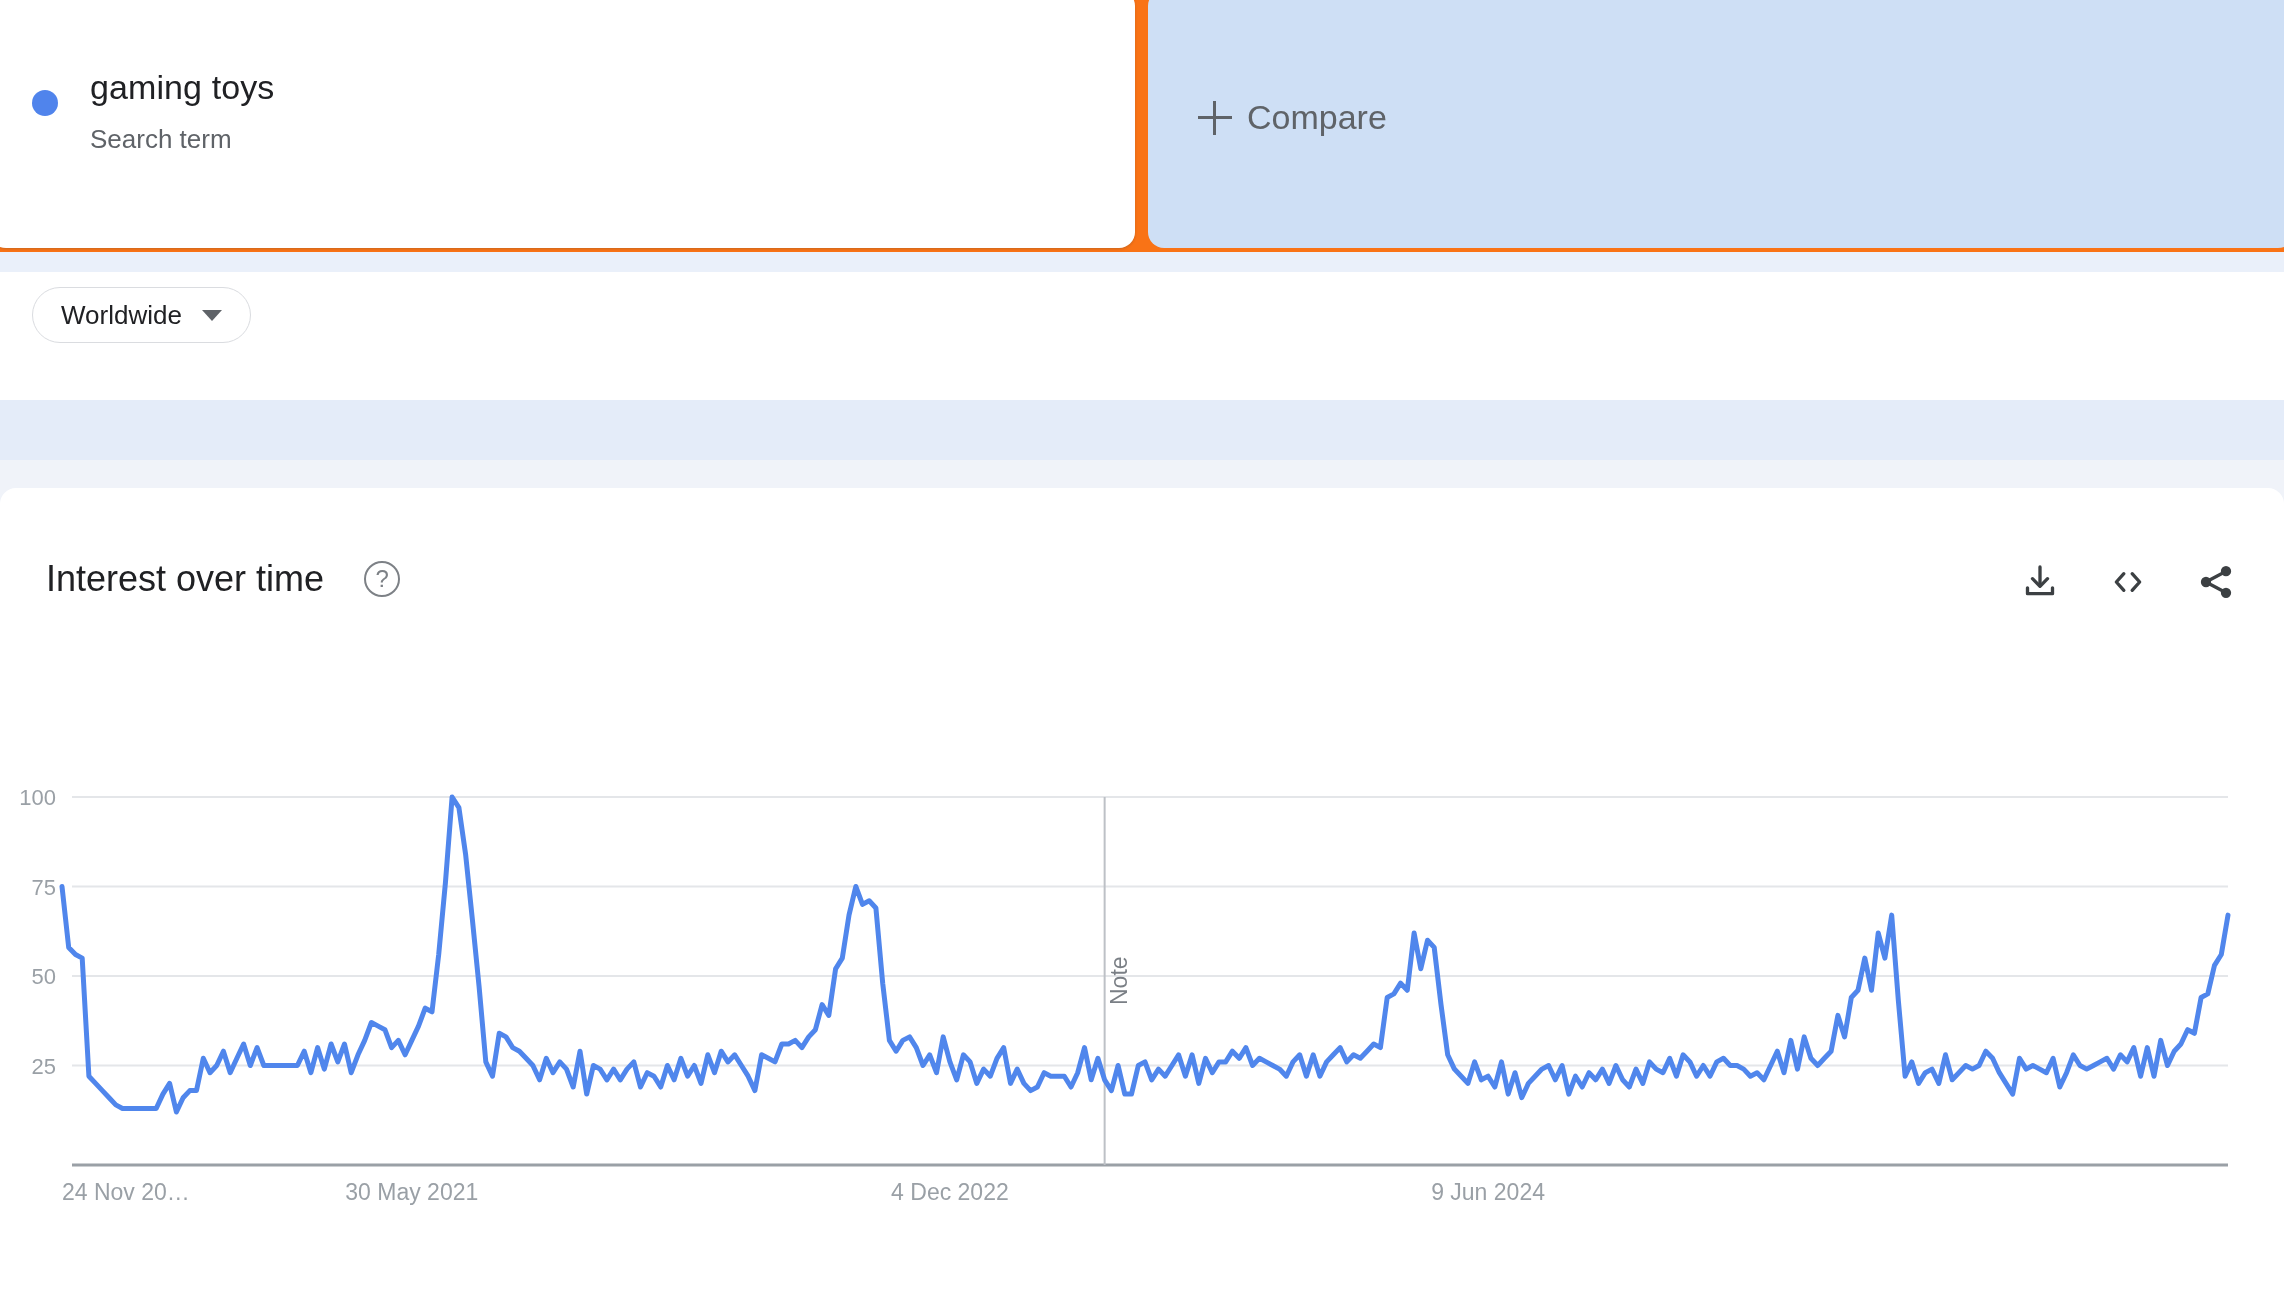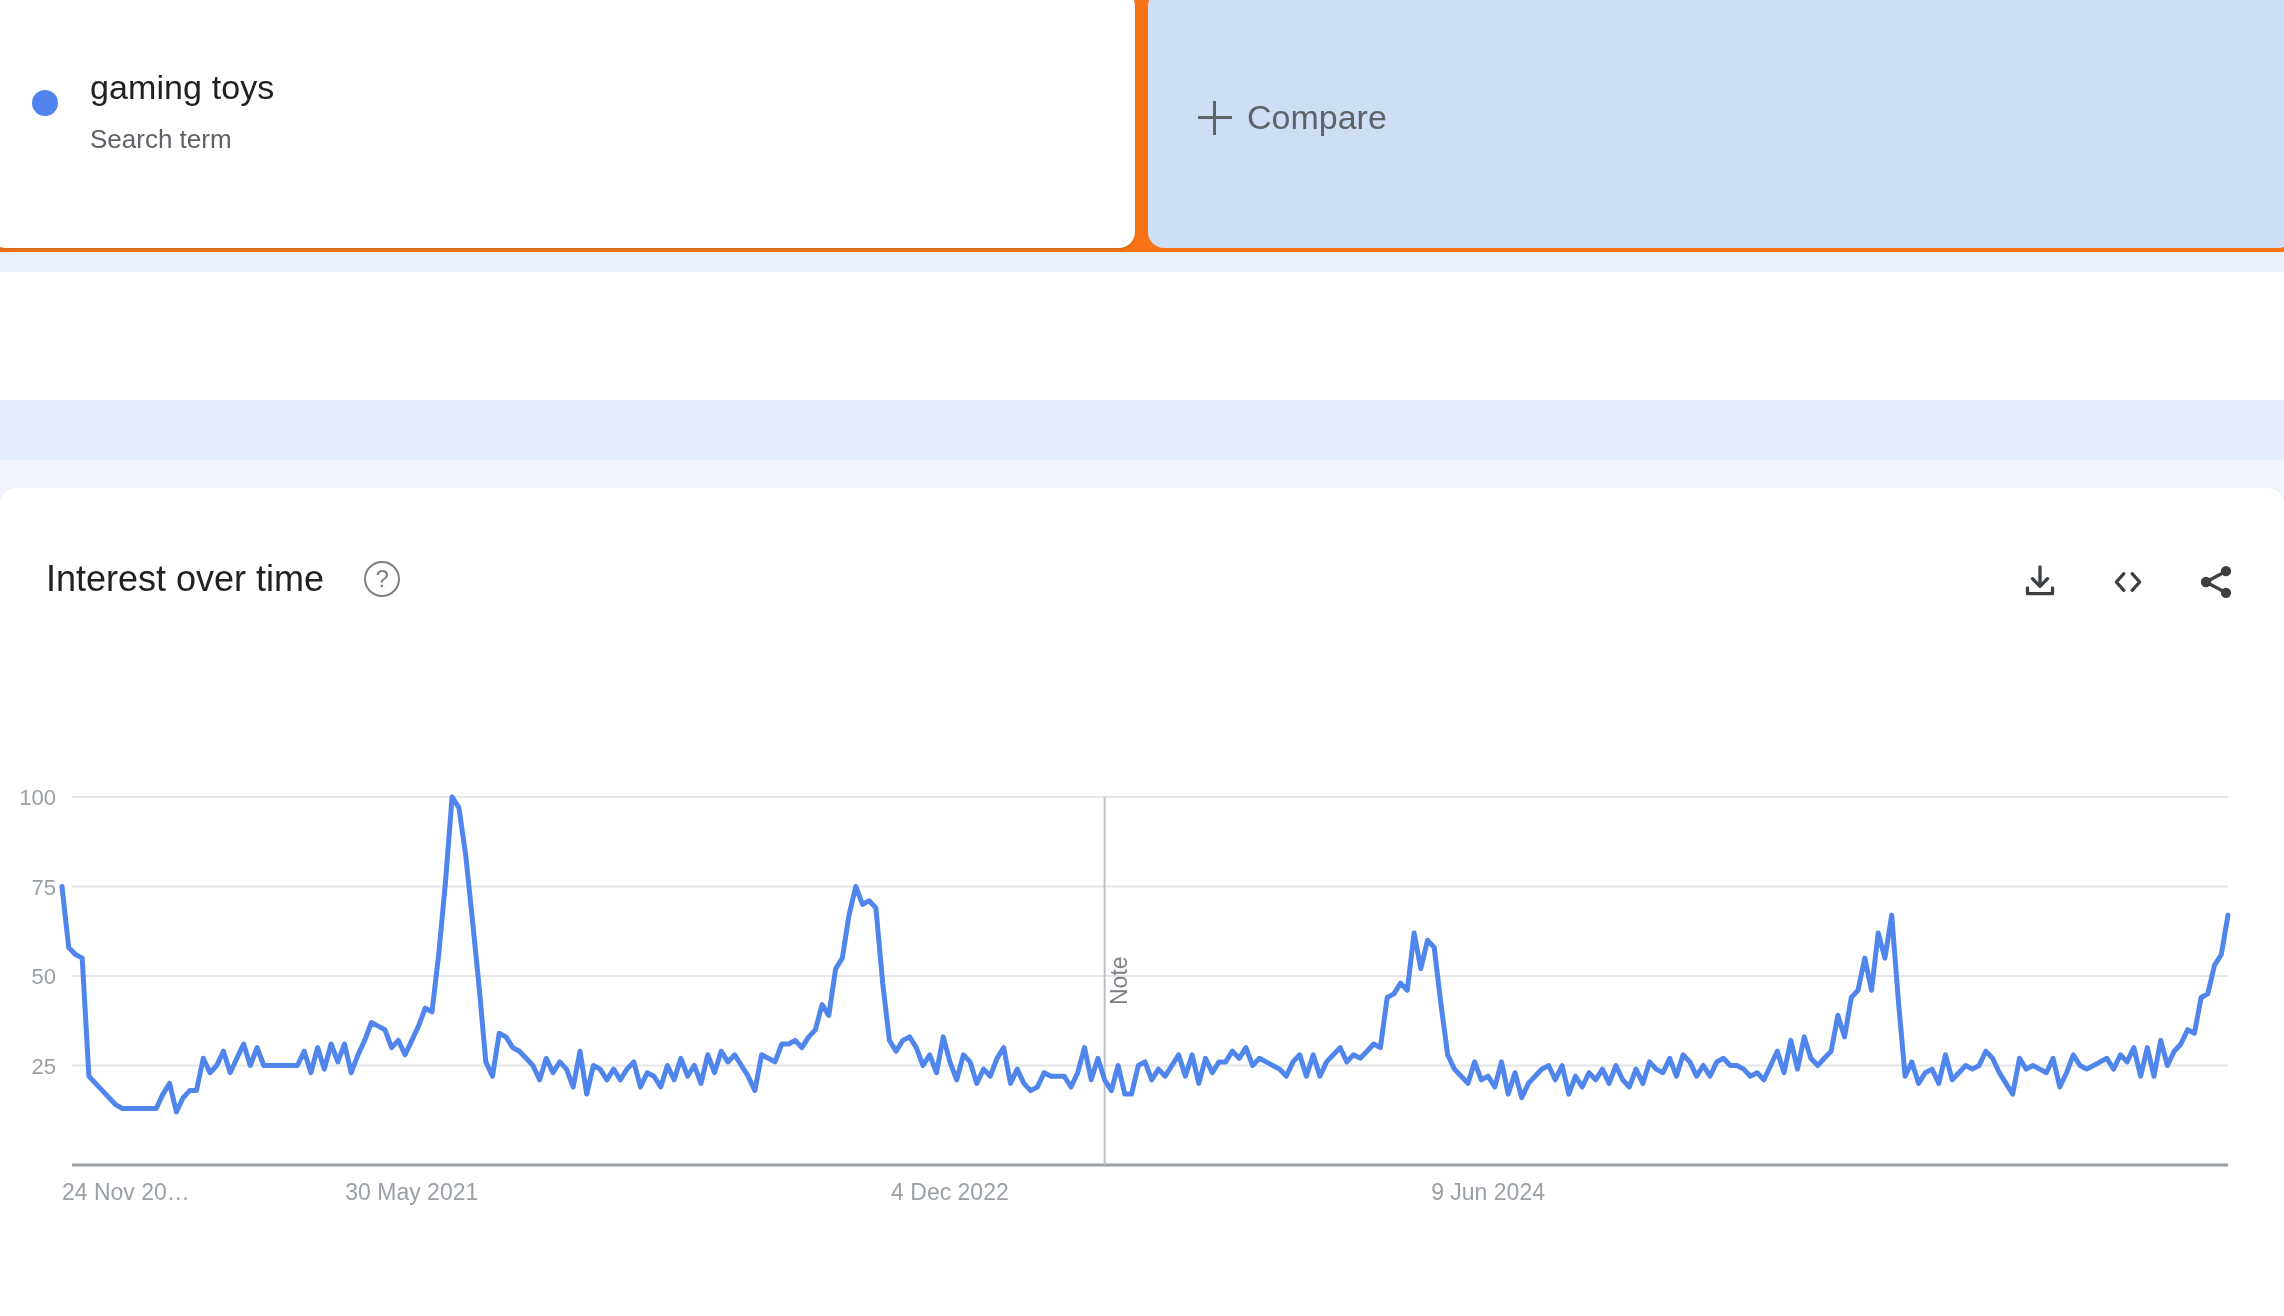--- a/index.html
+++ b/index.html
@@ -253,20 +253,24 @@
     </div>
   </div>
 
 </div>
 
 <div class="band-a"></div>
 
 <div class="filter-bar">
   <div class="chips">
 
+    <div class="chip">
+      <span class="chip-label">Worldwide</span>
+      <span class="caret"></span>
+    </div>
 
 
 
 
   </div>
 </div>
 
 <div class="band-b"></div>
 <div class="band-c"></div>
 

